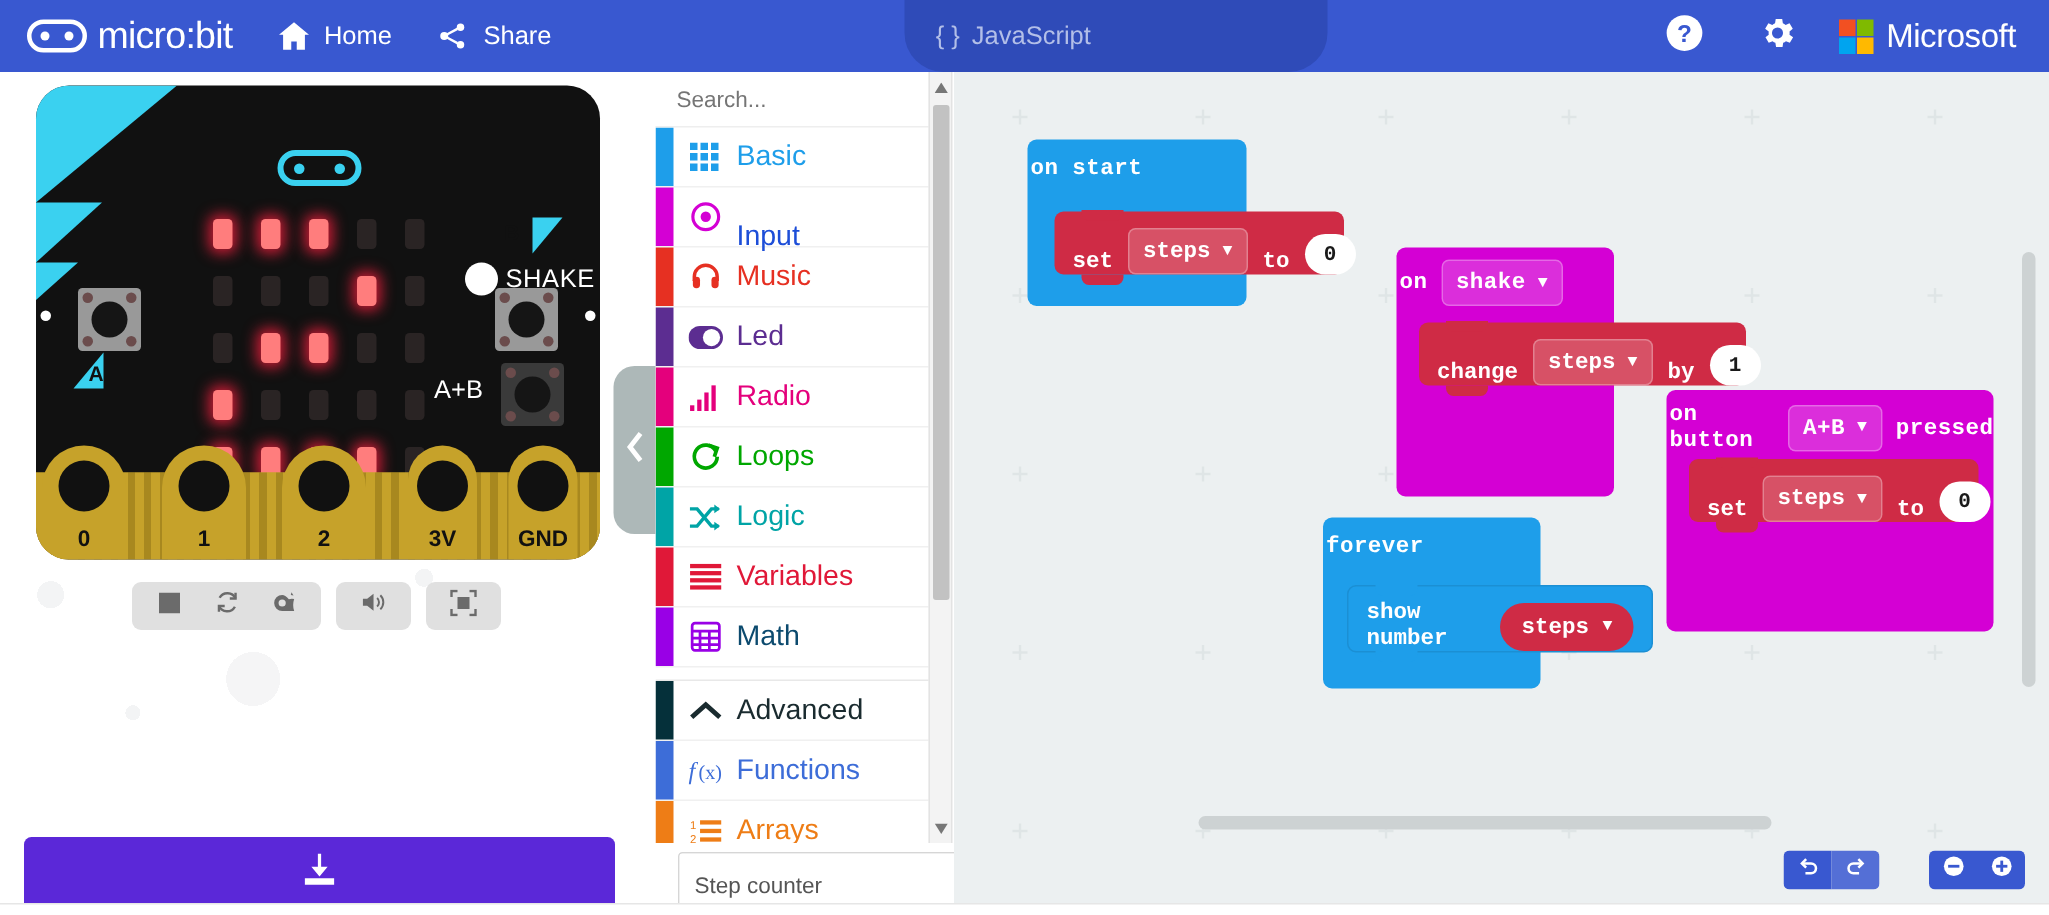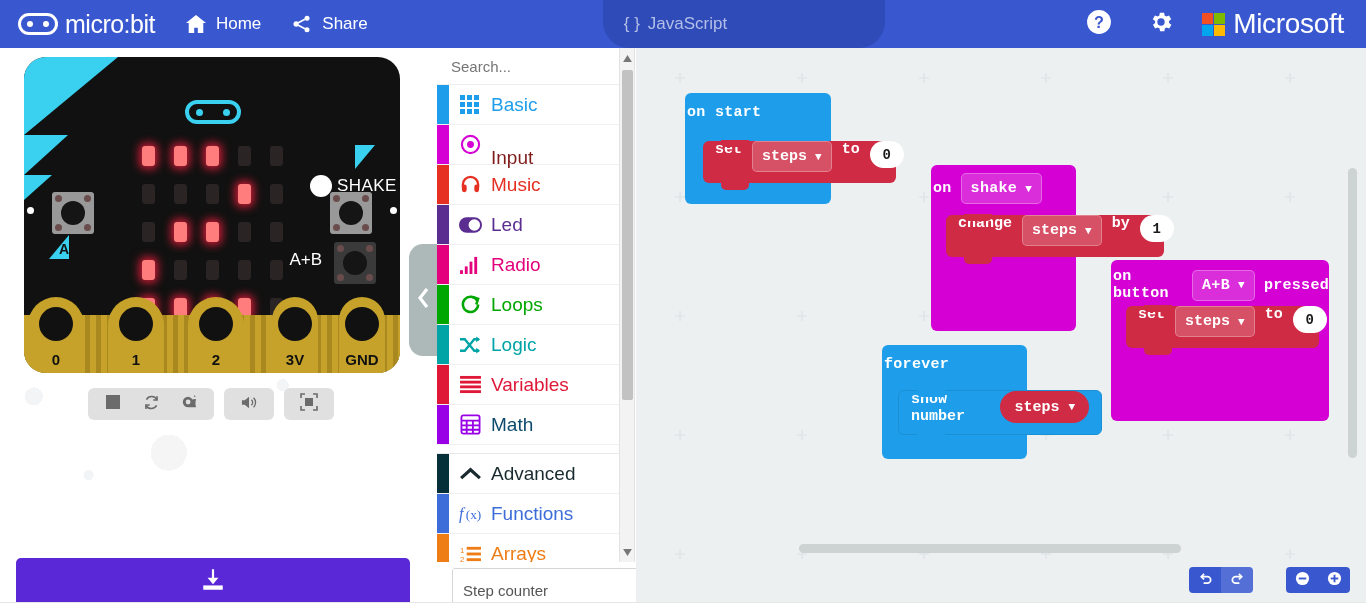--- a/index.html
+++ b/index.html
@@ -56,21 +56,21 @@
     position: absolute; right: 0; top: 0; height: 48px;
     display: flex; align-items: center; gap: 0;
   }
   .hdr-icon-btn {
     width: 62px; height: 48px; display:flex; align-items:center;
     justify-content:center; cursor: pointer;
   }
   .ms-logo { display: flex; align-items: center; margin-right: 22px; margin-left: 10px; }
   .ms-grid { width: 23px; height: 23px; display: grid;
     grid-template-columns: 11px 11px; grid-template-rows: 11px 11px; gap: 1px; }
-  .ms-text { color: #fff; font-size: 28px; margin-left: 8px; letter-spacing: -0.3px; text-align: center;}
+  .ms-text { color: #fff; font-size: 22px; margin-left: 8px; letter-spacing: -0.3px; text-align: center;}
 
   
   .sim-panel {
     position: absolute; top: 48px; left: 0; width: 422px; height: 562px;
     background: #fff; overflow: hidden;
   }
   .sim-bg-deco {
     position:absolute; inset:0;
     background-image:
       radial-gradient(circle at 8% 62%, #f2f3f4 0 9px, transparent 9px),
@@ -277,21 +277,21 @@
     overflow:hidden;
   }
 
   .blk { position:absolute; font-family:"Liberation Mono", monospace; }
   .hat {
     border-radius:6px; color:#fff; font-size:15px;
   }
   .hat-title { padding: 11px 0 0 2px; font-weight:bold; letter-spacing:.3px; }
   .stmt {
     position:absolute; border-radius:6px; color:#fff;
-    font-size:15px; display:flex; align-items:flex-start;
+    font-size:15px; display:flex; align-items:flex-end;
     padding: 0 12px; height:42px; font-weight:bold;
   }
   .notch-top {
     position:absolute; left:18px; top:-1px; width:28px; height:7px;
     background:inherit; border-radius: 0 0 5px 5px;
   }
   .notch-bot {
     position:absolute; left:18px; bottom:-7px; width:28px; height:7px;
     background:inherit; border-radius: 0 0 5px 5px;
   }
@@ -597,21 +597,21 @@
           <div class="cat-label" style="color: rgb(30, 158, 234);">Basic</div>
         </div>
         <div class="cat-item">
           <div class="cat-stripe" style="background: rgb(212, 0, 212);"></div>
           <div class="cat-icon">
             <svg width="21" height="21" viewBox="0 0 22 22">
               <circle cx="11" cy="11" r="9" fill="none" stroke="#d400d4" stroke-width="2.2"></circle>
               <circle cx="11" cy="11" r="3.6" fill="#d400d4"></circle>
             </svg>
           </div>
-          <div class="cat-label" style="color: #7f1d1d; margin-top: 27px;">Input</div>
+          <div class="cat-label" style="color: #1d4ed8; margin-top: 27px;">Input</div>
         </div>
         <div class="cat-item">
           <div class="cat-stripe" style="background: rgb(230, 48, 34);"></div>
           <div class="cat-icon">
             <svg width="21" height="21" viewBox="0 0 22 22">
               <path d="M3 14V11a8 8 0 0 1 16 0v3" fill="none" stroke="#e63022" stroke-width="2.4"></path>
               <rect x="2" y="11" width="5" height="8" rx="2.4" fill="#e63022"></rect>
               <rect x="15" y="11" width="5" height="8" rx="2.4" fill="#e63022"></rect>
             </svg>
           </div>

